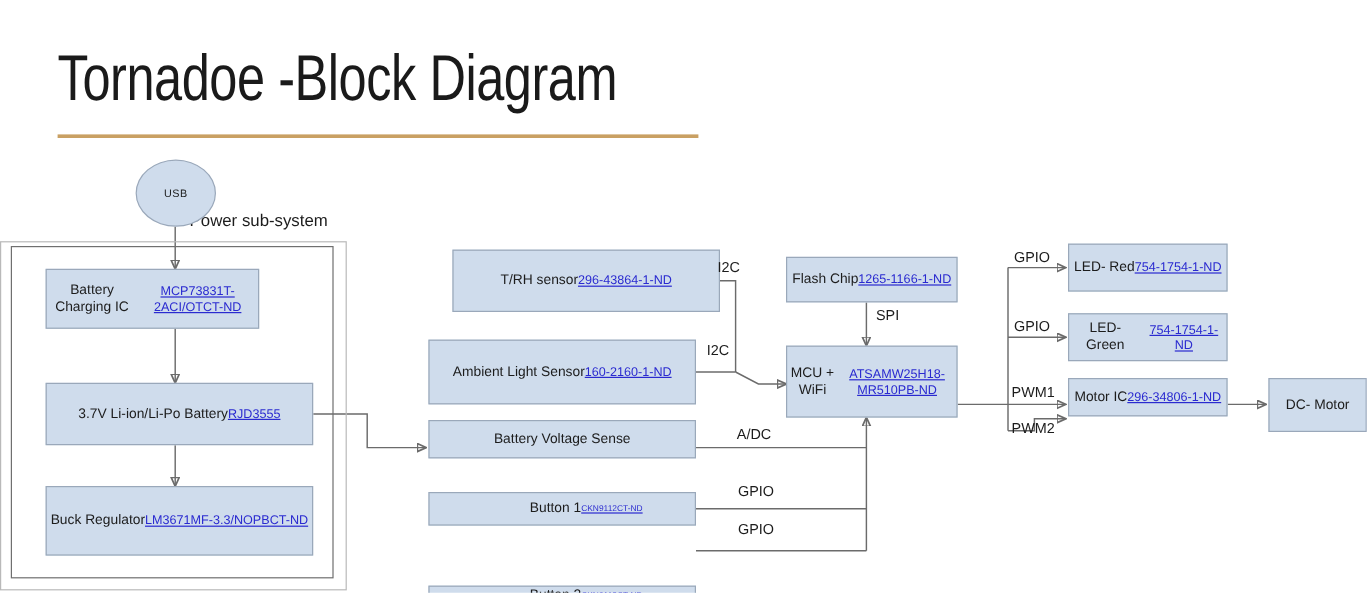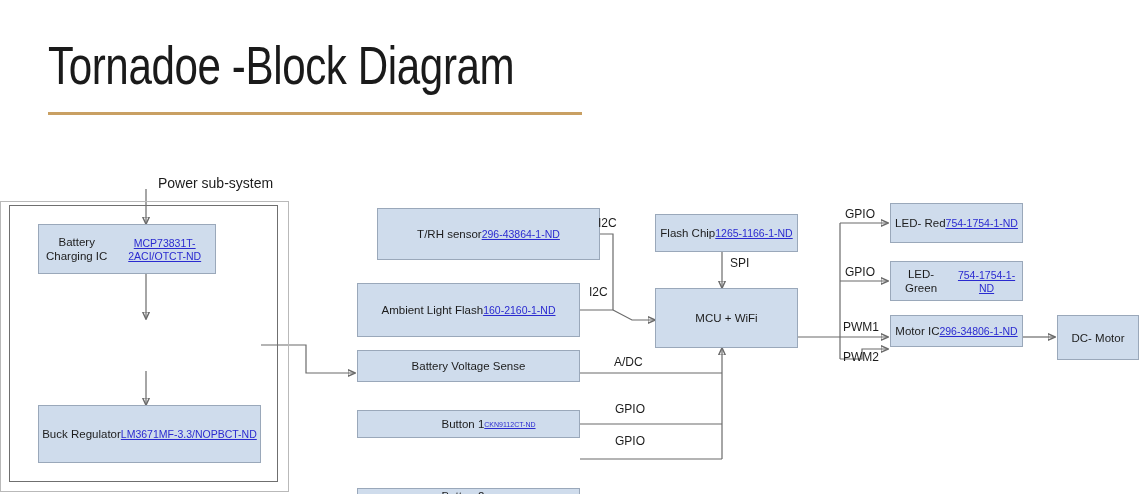--- a/index.html
+++ b/index.html
@@ -131,40 +131,47 @@
     <line x1="840" y1="337" x2="888" y2="337" marker-end="url(#ar)"></line>
     <polyline points="840,359 862,359 862,349 888,349" marker-end="url(#ar)"></polyline>
 
     <line x1="1023" y1="337" x2="1055" y2="337" marker-end="url(#ar)"></line>
   </svg>
 
   <div id="pwr-outer"></div>
   <div id="pwr-inner"></div>
   <div id="pwr-label">Power sub-system</div>
 
+  <div id="usb">
+    <span>USB</span>
+  </div>
 
   <div class="blk" style="left:38px;top:224px;width:178px;height:50px;">
     <span class="lbl">Battery Charging IC</span>
     <span class="pn">MCP73831T-2ACI/OTCT-ND</span>
   </div>
 
+  <div class="blk" style="left:38px;top:319px;width:223px;height:52px;">
+    <span class="lbl">3.7V Li-ion/Li-Po Battery</span>
+    <span class="pn">RJD3555</span>
+  </div>
 
   <div class="blk" style="left:38px;top:405px;width:223px;height:58px;">
     <span class="lbl">Buck Regulator</span>
     <span class="pn">LM3671MF-3.3/NOPBCT-ND</span>
   </div>
 
   <div class="blk" style="left:357px;top:208px;width:223px;height:52px;margin-left:20px;">
     <span class="lbl">T/RH sensor</span>
     <span class="pn">296-43864-1-ND</span>
   </div>
   <div class="sig" style="left:598px;top:216px;">I2C</div>
 
   <div class="blk" style="left:357px;top:283px;width:223px;height:54px;">
-    <span class="lbl">Ambient Light Flash</span>
+    <span class="lbl">Ambient Light Sensor</span>
     <span class="pn">160-2160-1-ND</span>
   </div>
   <div class="sig" style="left:589px;top:285px;">I2C</div>
 
   <div class="blk" style="left:357px;top:350px;width:223px;height:32px;">
     <span class="lbl">Battery Voltage Sense</span>
   </div>
   <div class="sig" style="left:614px;top:355px;">A/DC</div>
 
   <div class="blk small" style="left:357px;top:410px;width:223px;height:28px;">
@@ -180,20 +187,21 @@
   <div class="sig" style="left:615px;top:434px;">GPIO</div>
 
   <div class="blk" style="left:655px;top:214px;width:143px;height:38px;">
     <span class="lbl">Flash Chip</span>
     <span class="pn">1265-1166-1-ND</span>
   </div>
   <div class="sig" style="left:730px;top:256px;">SPI</div>
 
   <div class="blk" style="left:655px;top:288px;width:143px;height:60px;">
     <span class="lbl">MCU + WiFi</span>
+    <span class="pn">ATSAMW25H18-MR510PB-ND</span>
   </div>
 
   <div class="blk" style="left:890px;top:203px;width:133px;height:40px;">
     <span class="lbl">LED- Red</span>
     <span class="pn">754-1754-1-ND</span>
   </div>
   <div class="sig" style="left:845px;top:207px;">GPIO</div>
 
   <div class="blk" style="left:890px;top:261px;width:133px;height:40px;">
     <span class="lbl">LED- Green</span>

